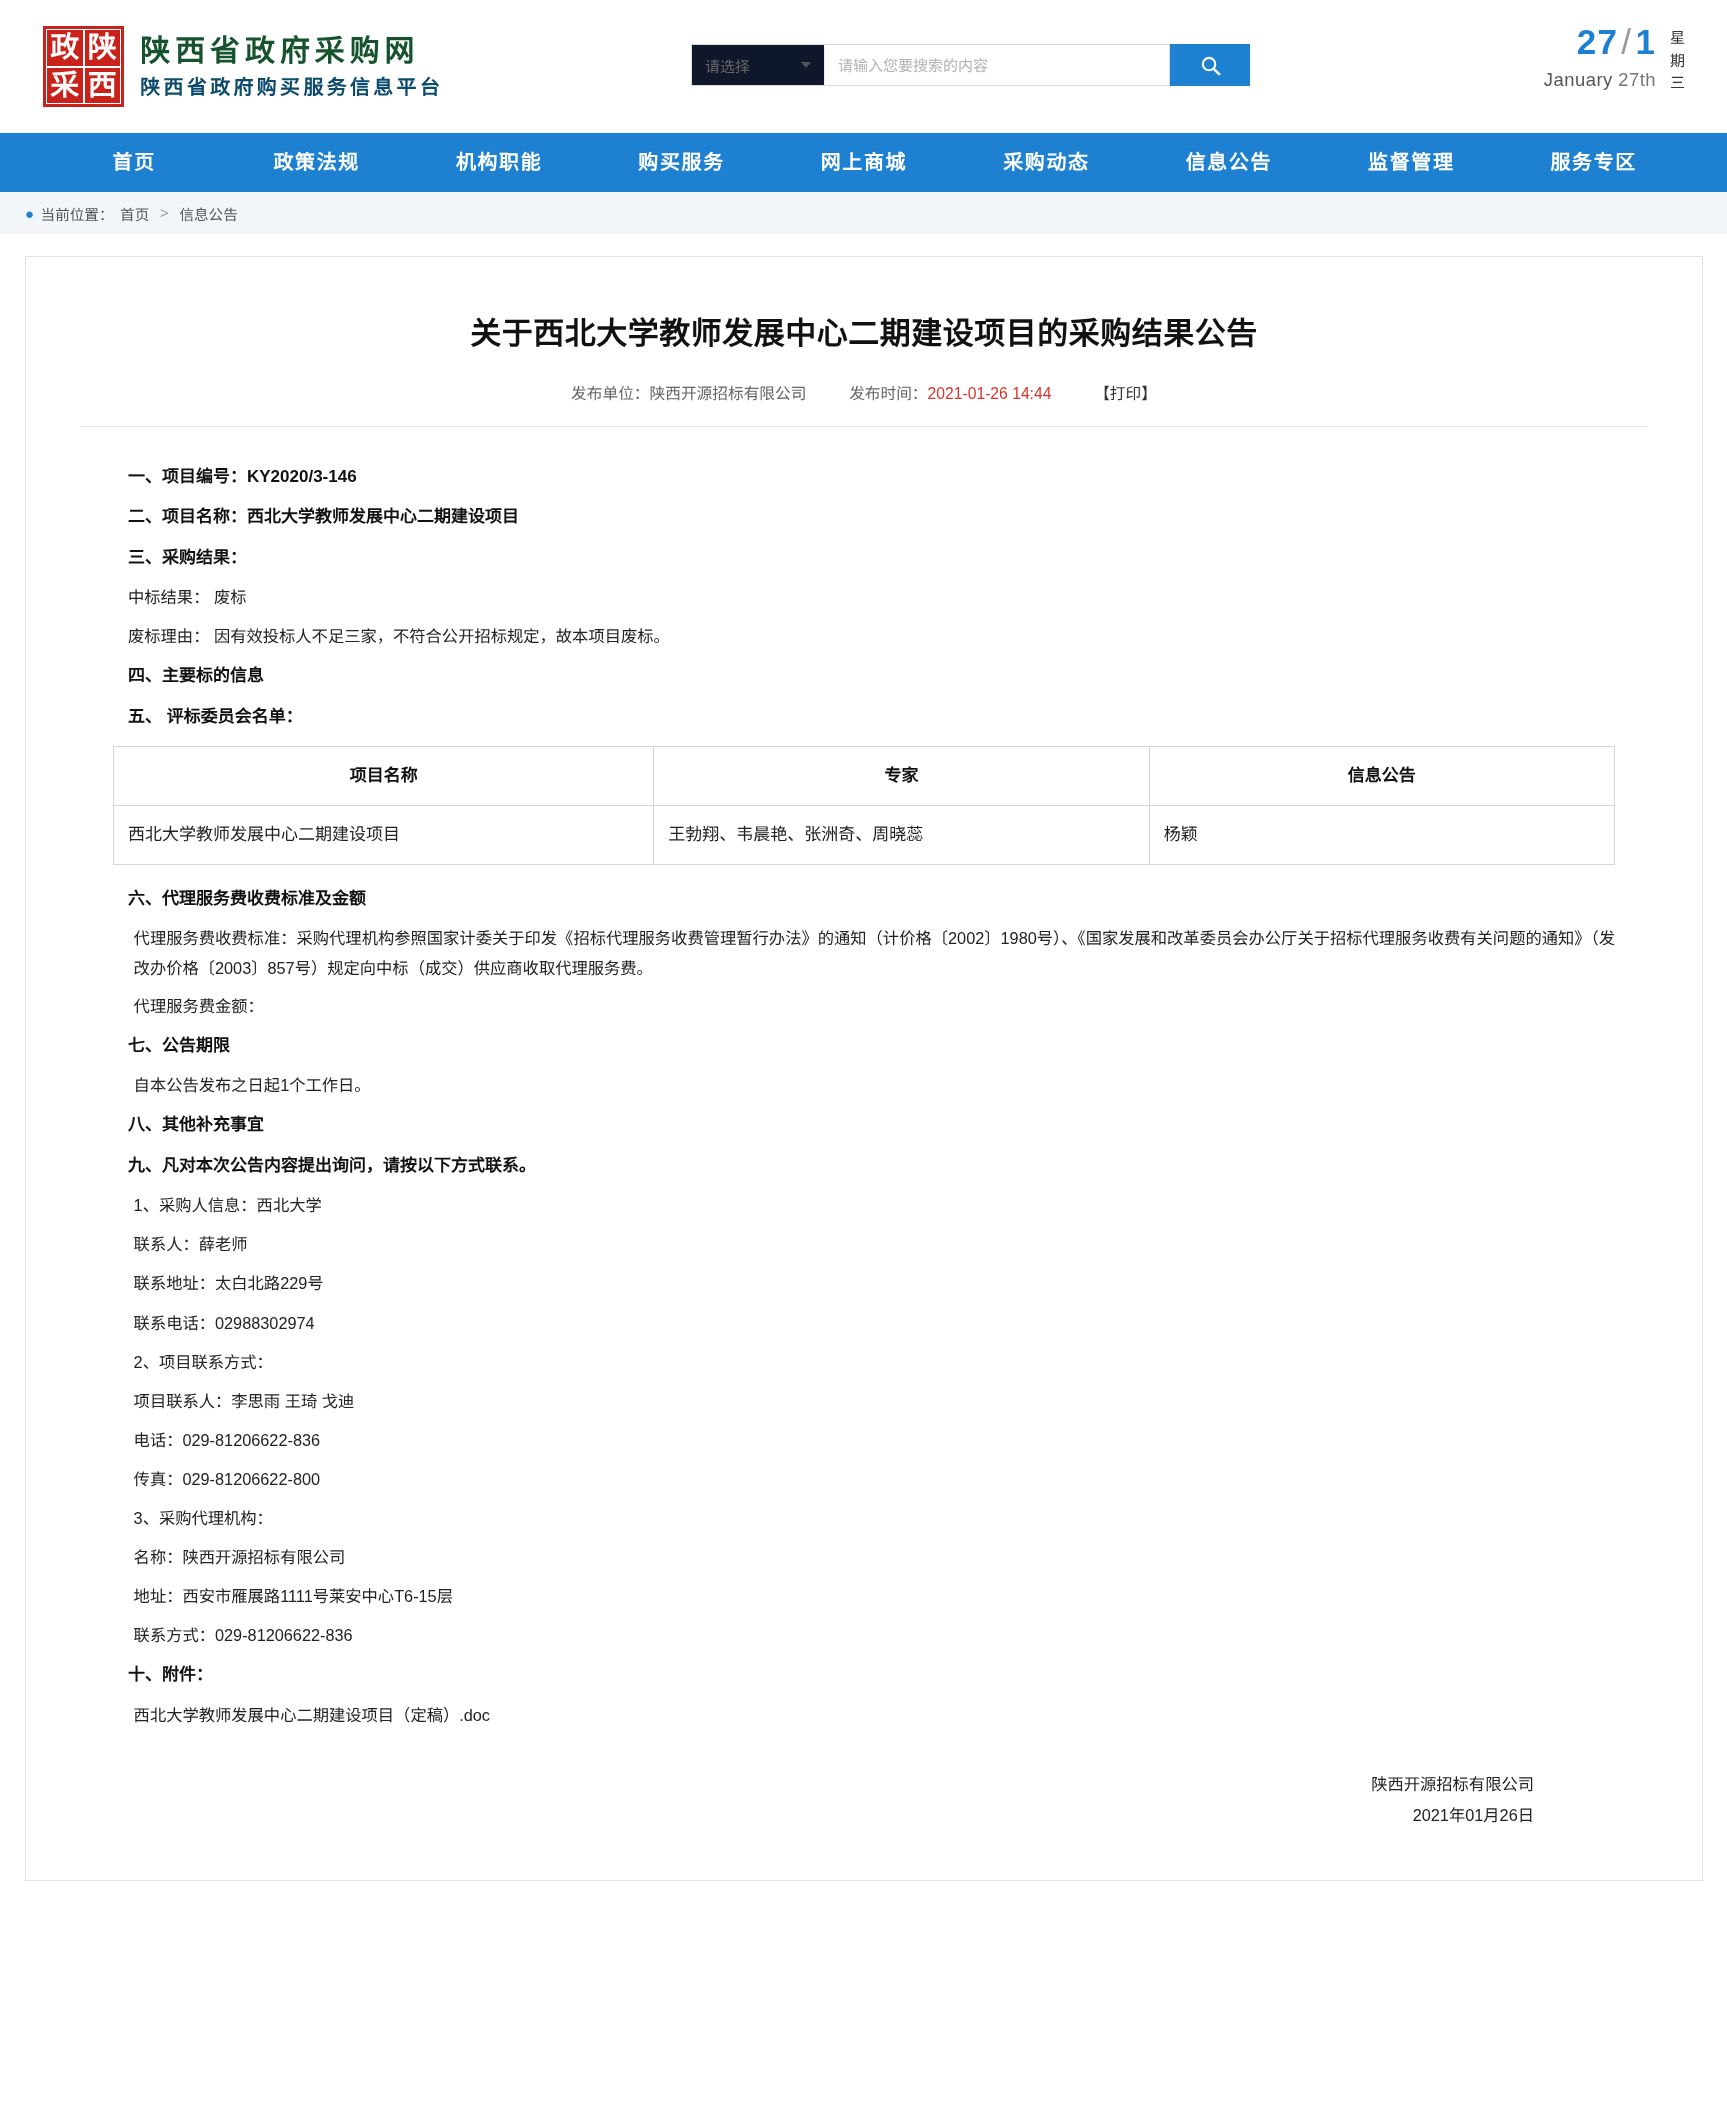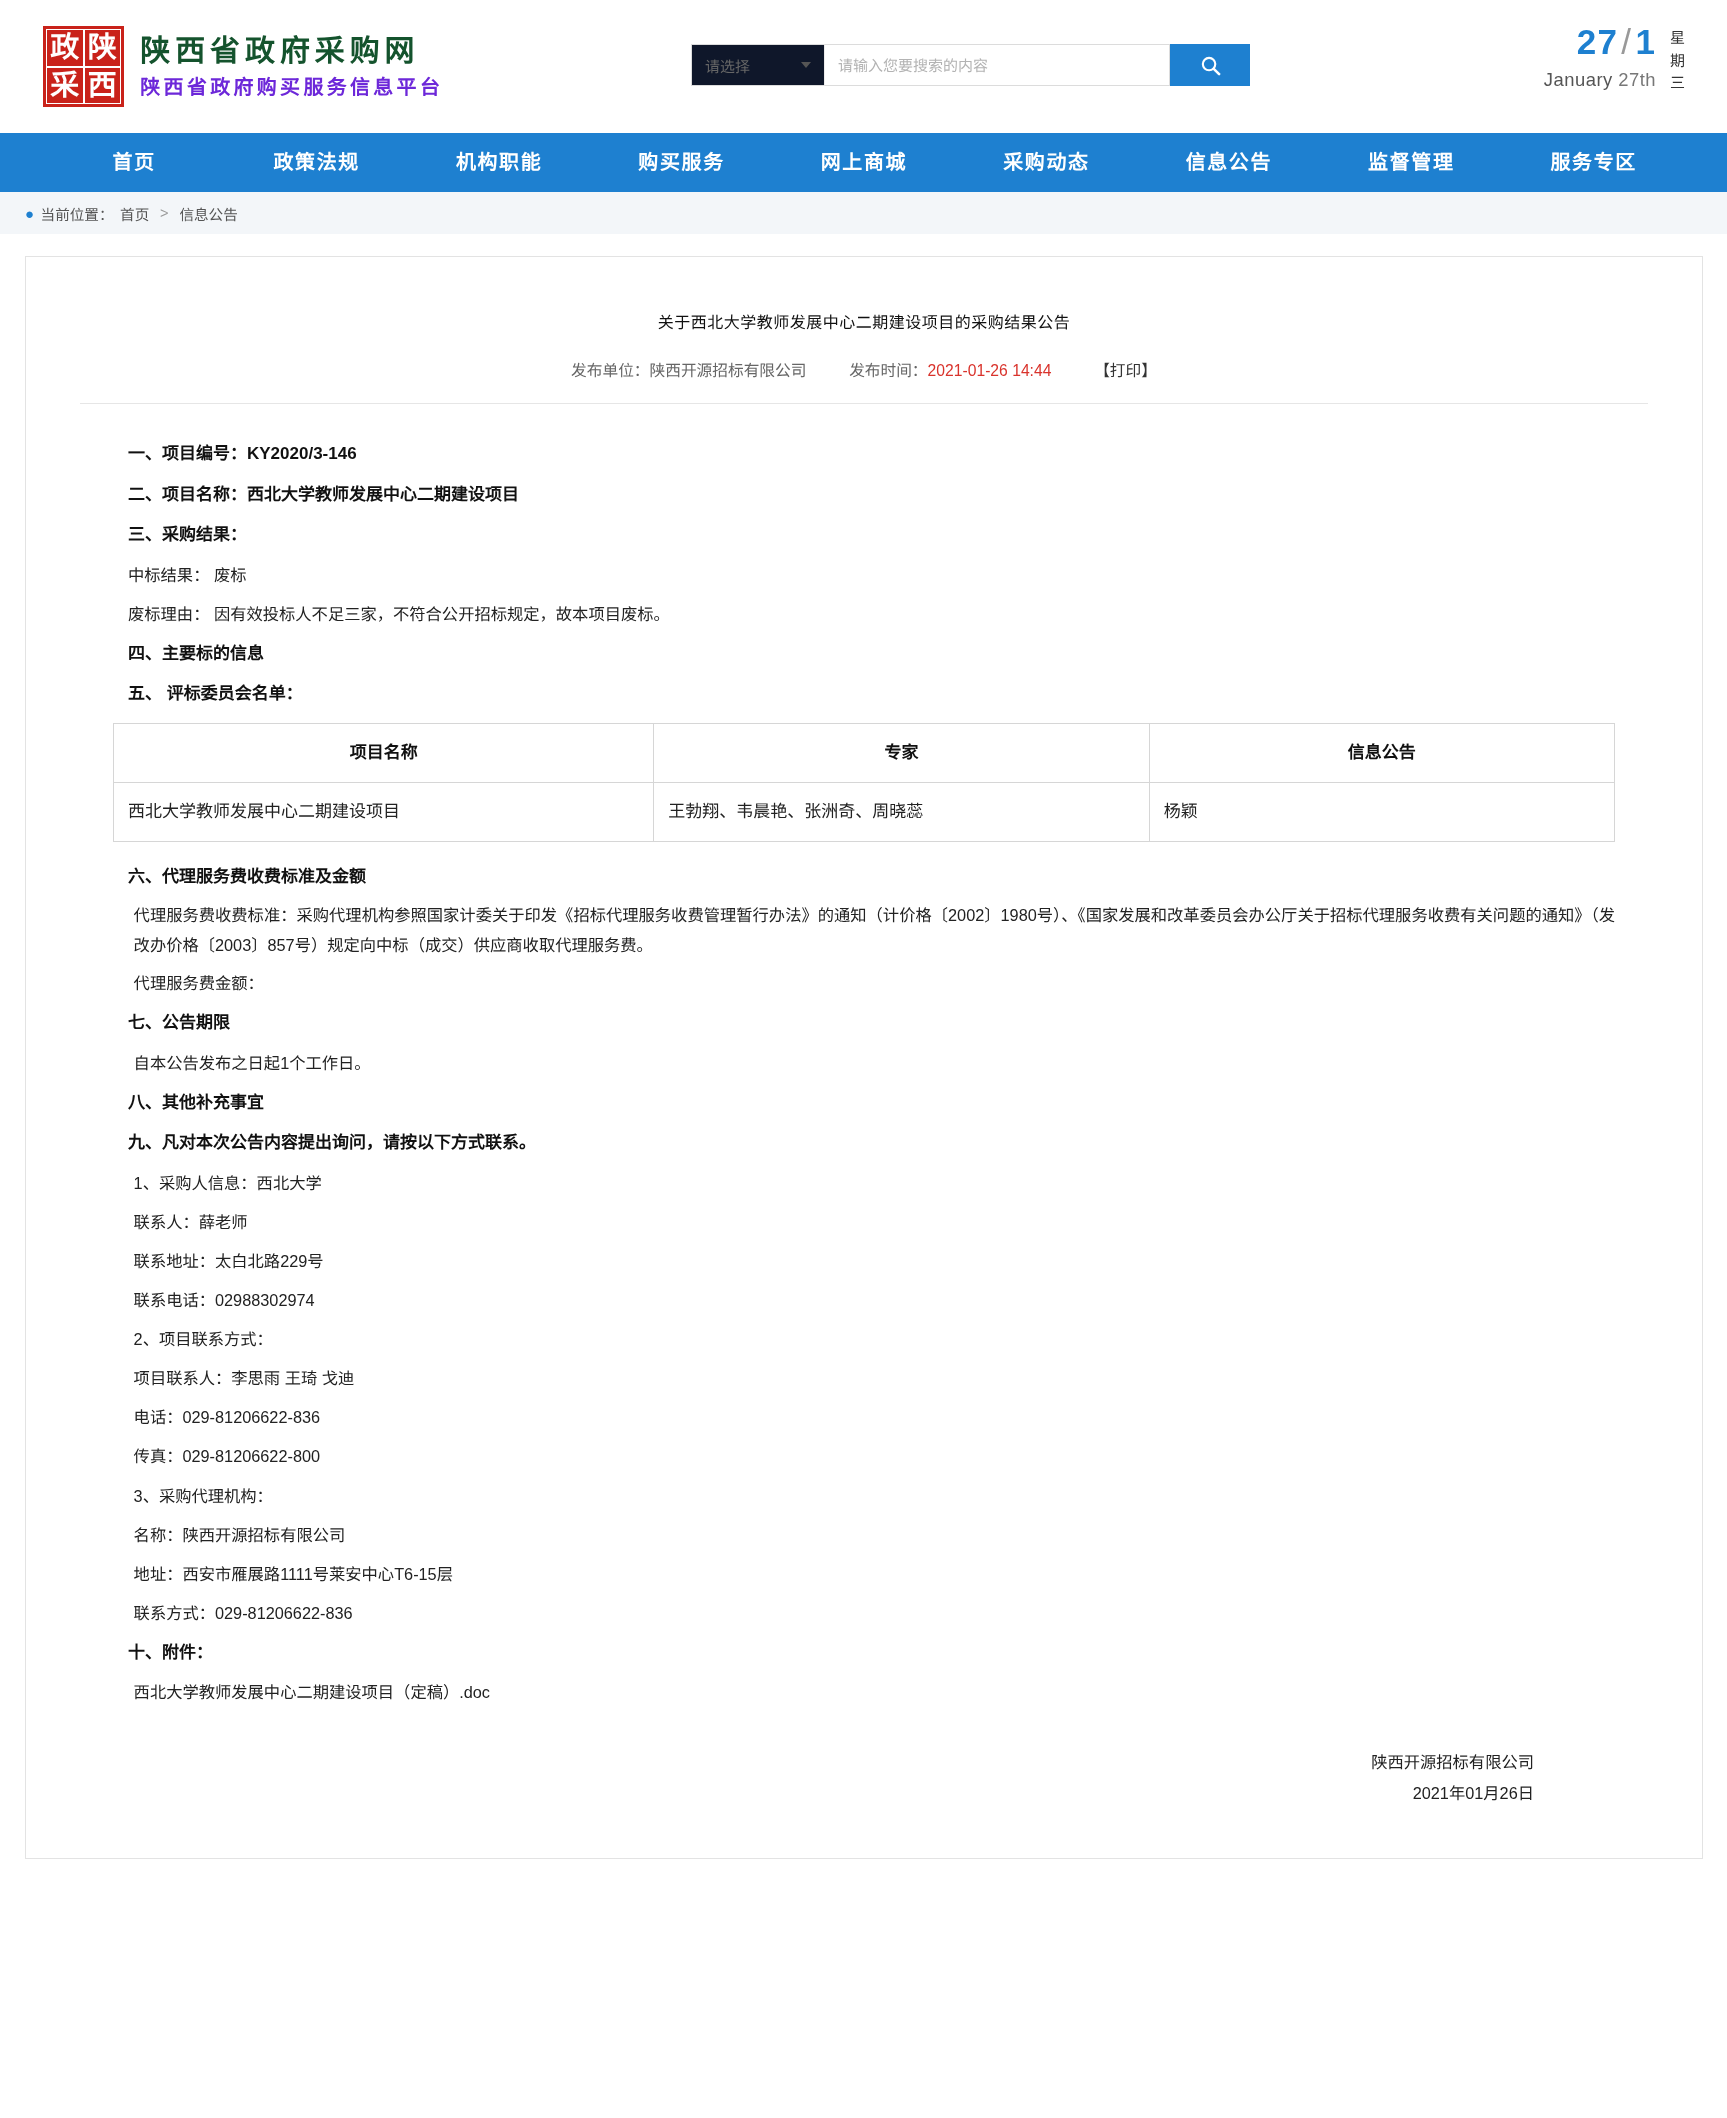--- a/index.html
+++ b/index.html
@@ -52,21 +52,21 @@
     font-size: 30px;
     font-weight: 700;
     letter-spacing: 4.9px;
     color: #14532d;
     line-height: 1.35;
   }
   .logo-text-sub {
     font-size: 20px;
     font-weight: 700;
     letter-spacing: 3.3px;
-    color: #6d28d9;
+    color: #0c4a6e;
     line-height: 1.5;
   }
 
   
   .search-wrap {
     position: absolute;
     left: 691px;
     top: 44px;
     display: flex;
     align-items: stretch;
@@ -187,22 +187,22 @@
   .page-wrap {
     padding: 22px 25px 38px 25px;
   }
   .card {
     border: 1.1px solid #e3e3e3;
     background: #ffffff;
     padding: 38px 54px 49px 54px;
   }
   .doc-title {
     text-align: center;
-    font-size: 16px;
-    font-weight: 400;
+    font-size: 31px;
+    font-weight: 700;
     color: #111;
     letter-spacing: 0.5px;
     line-height: 1.5;
     margin: 16.3px 0 23px 0;
   }
   .doc-meta {
     text-align: center;
     font-size: 15.7px;
     color: #666;
     padding-bottom: 22px;

